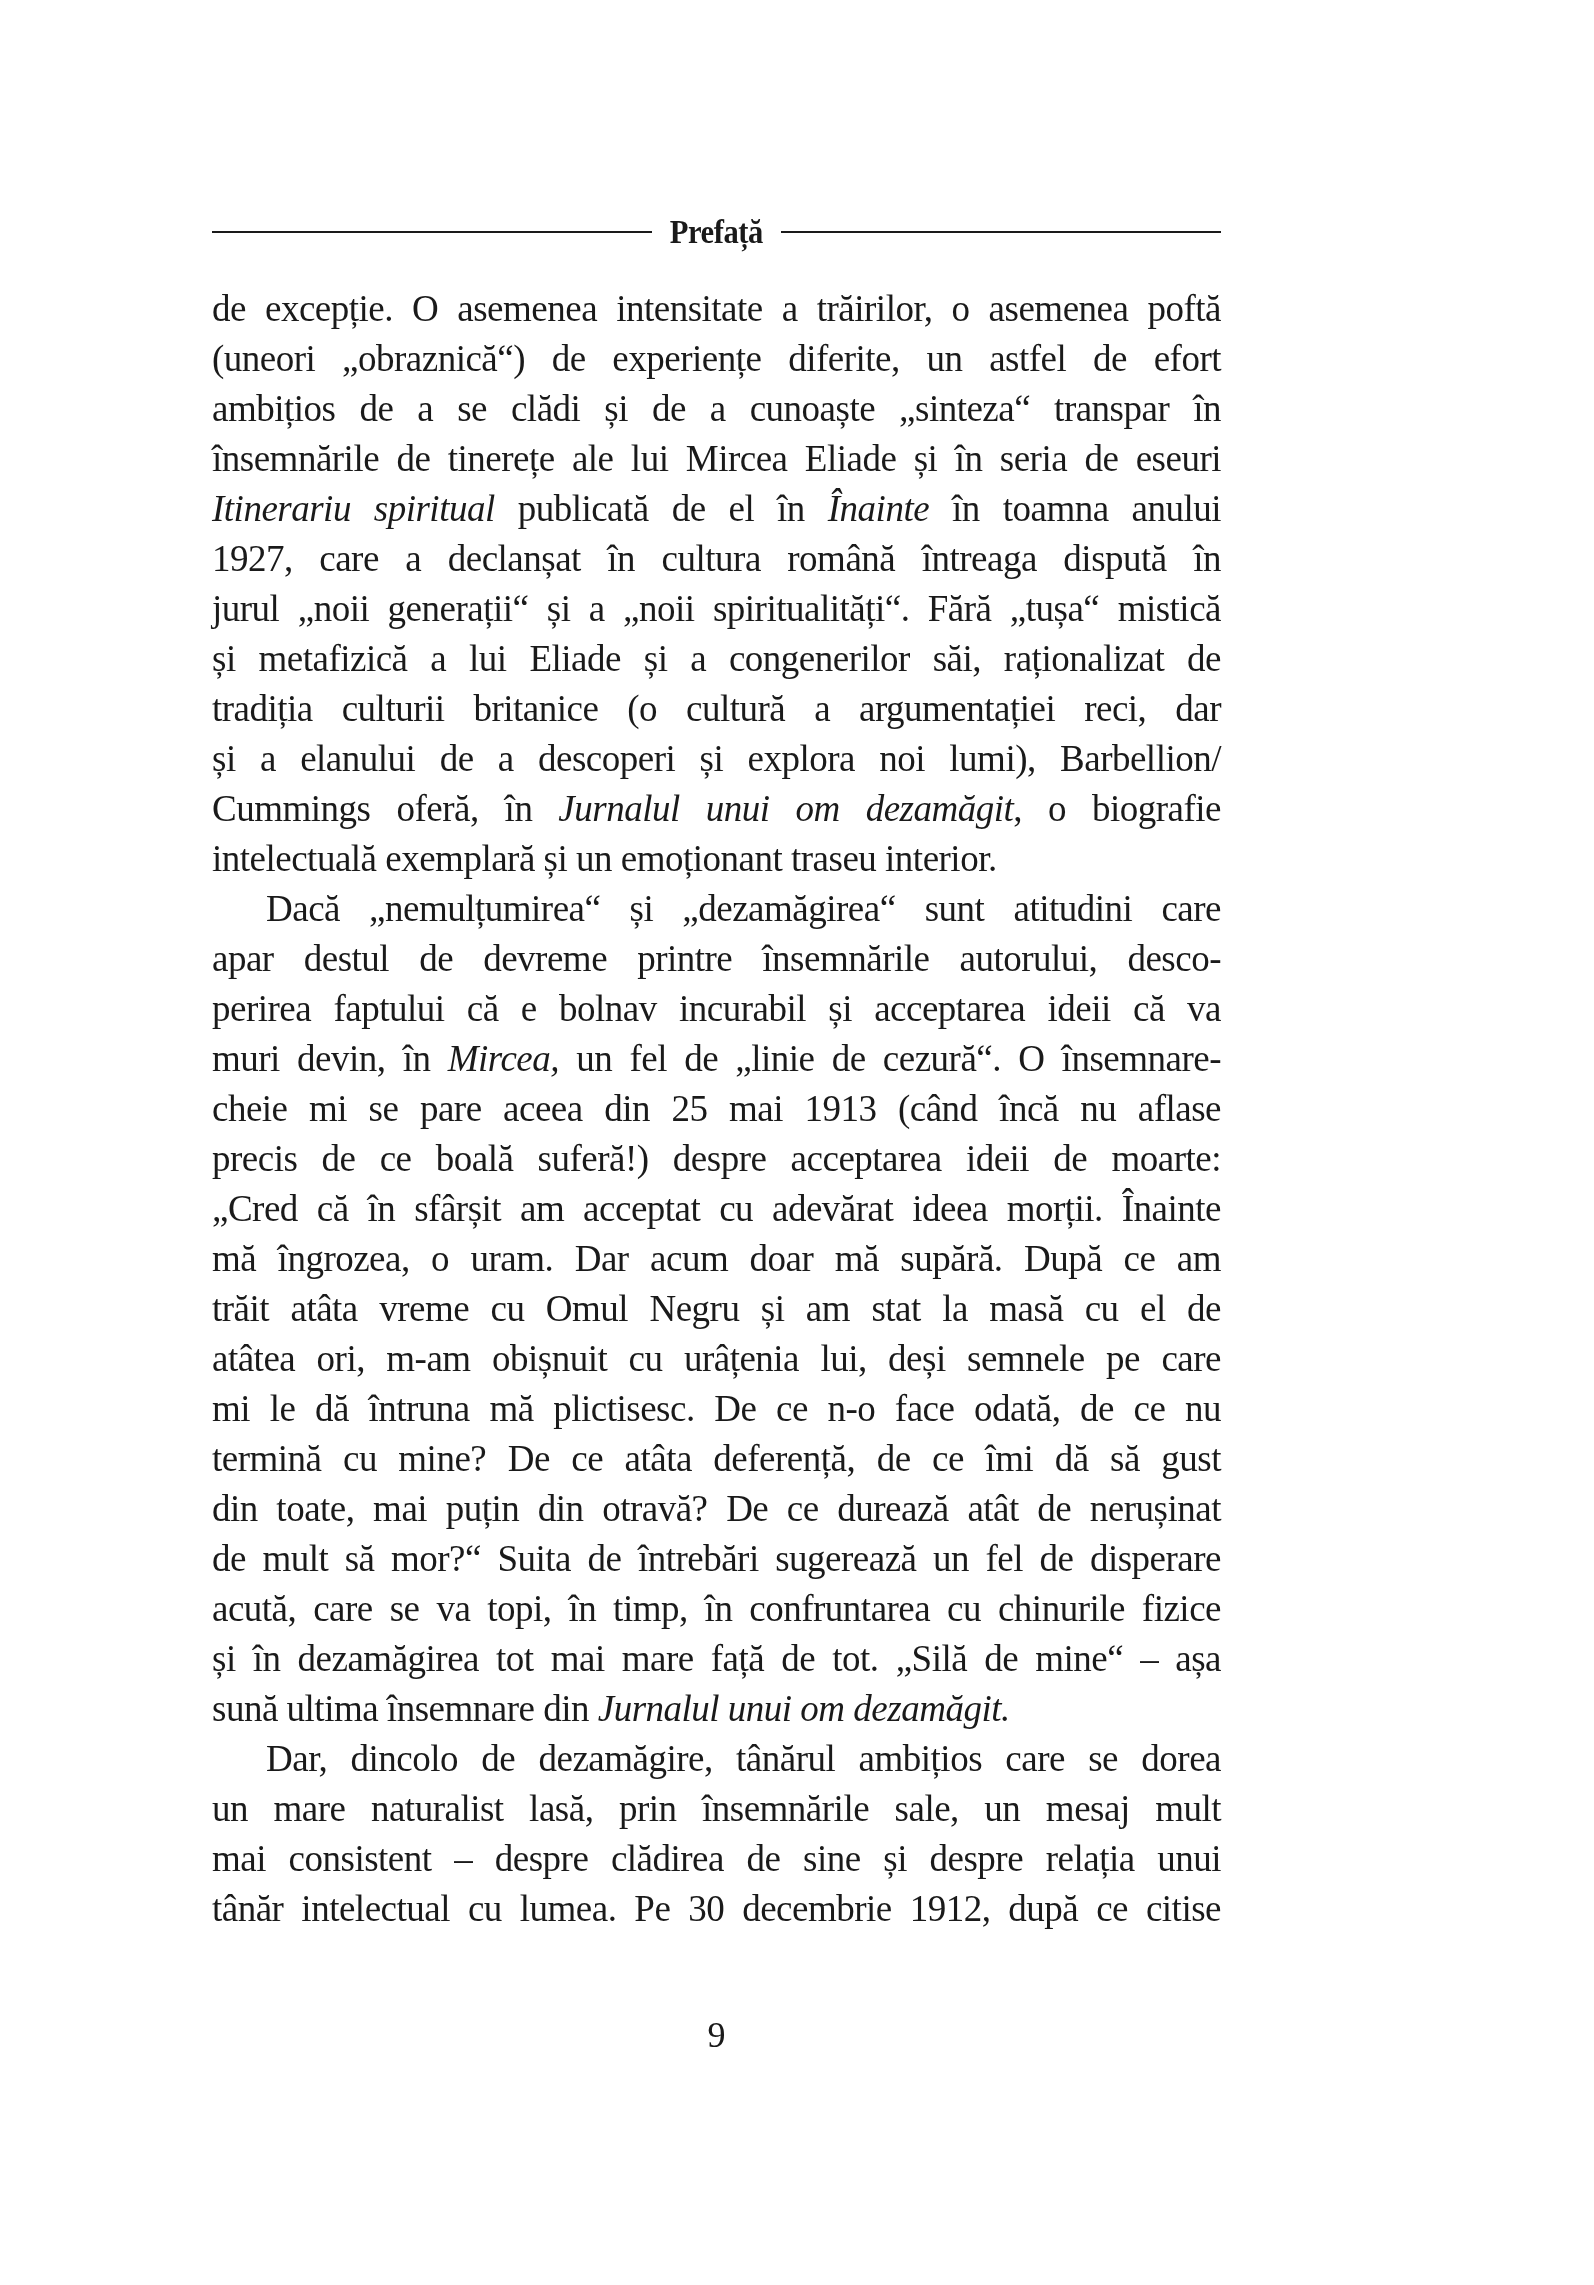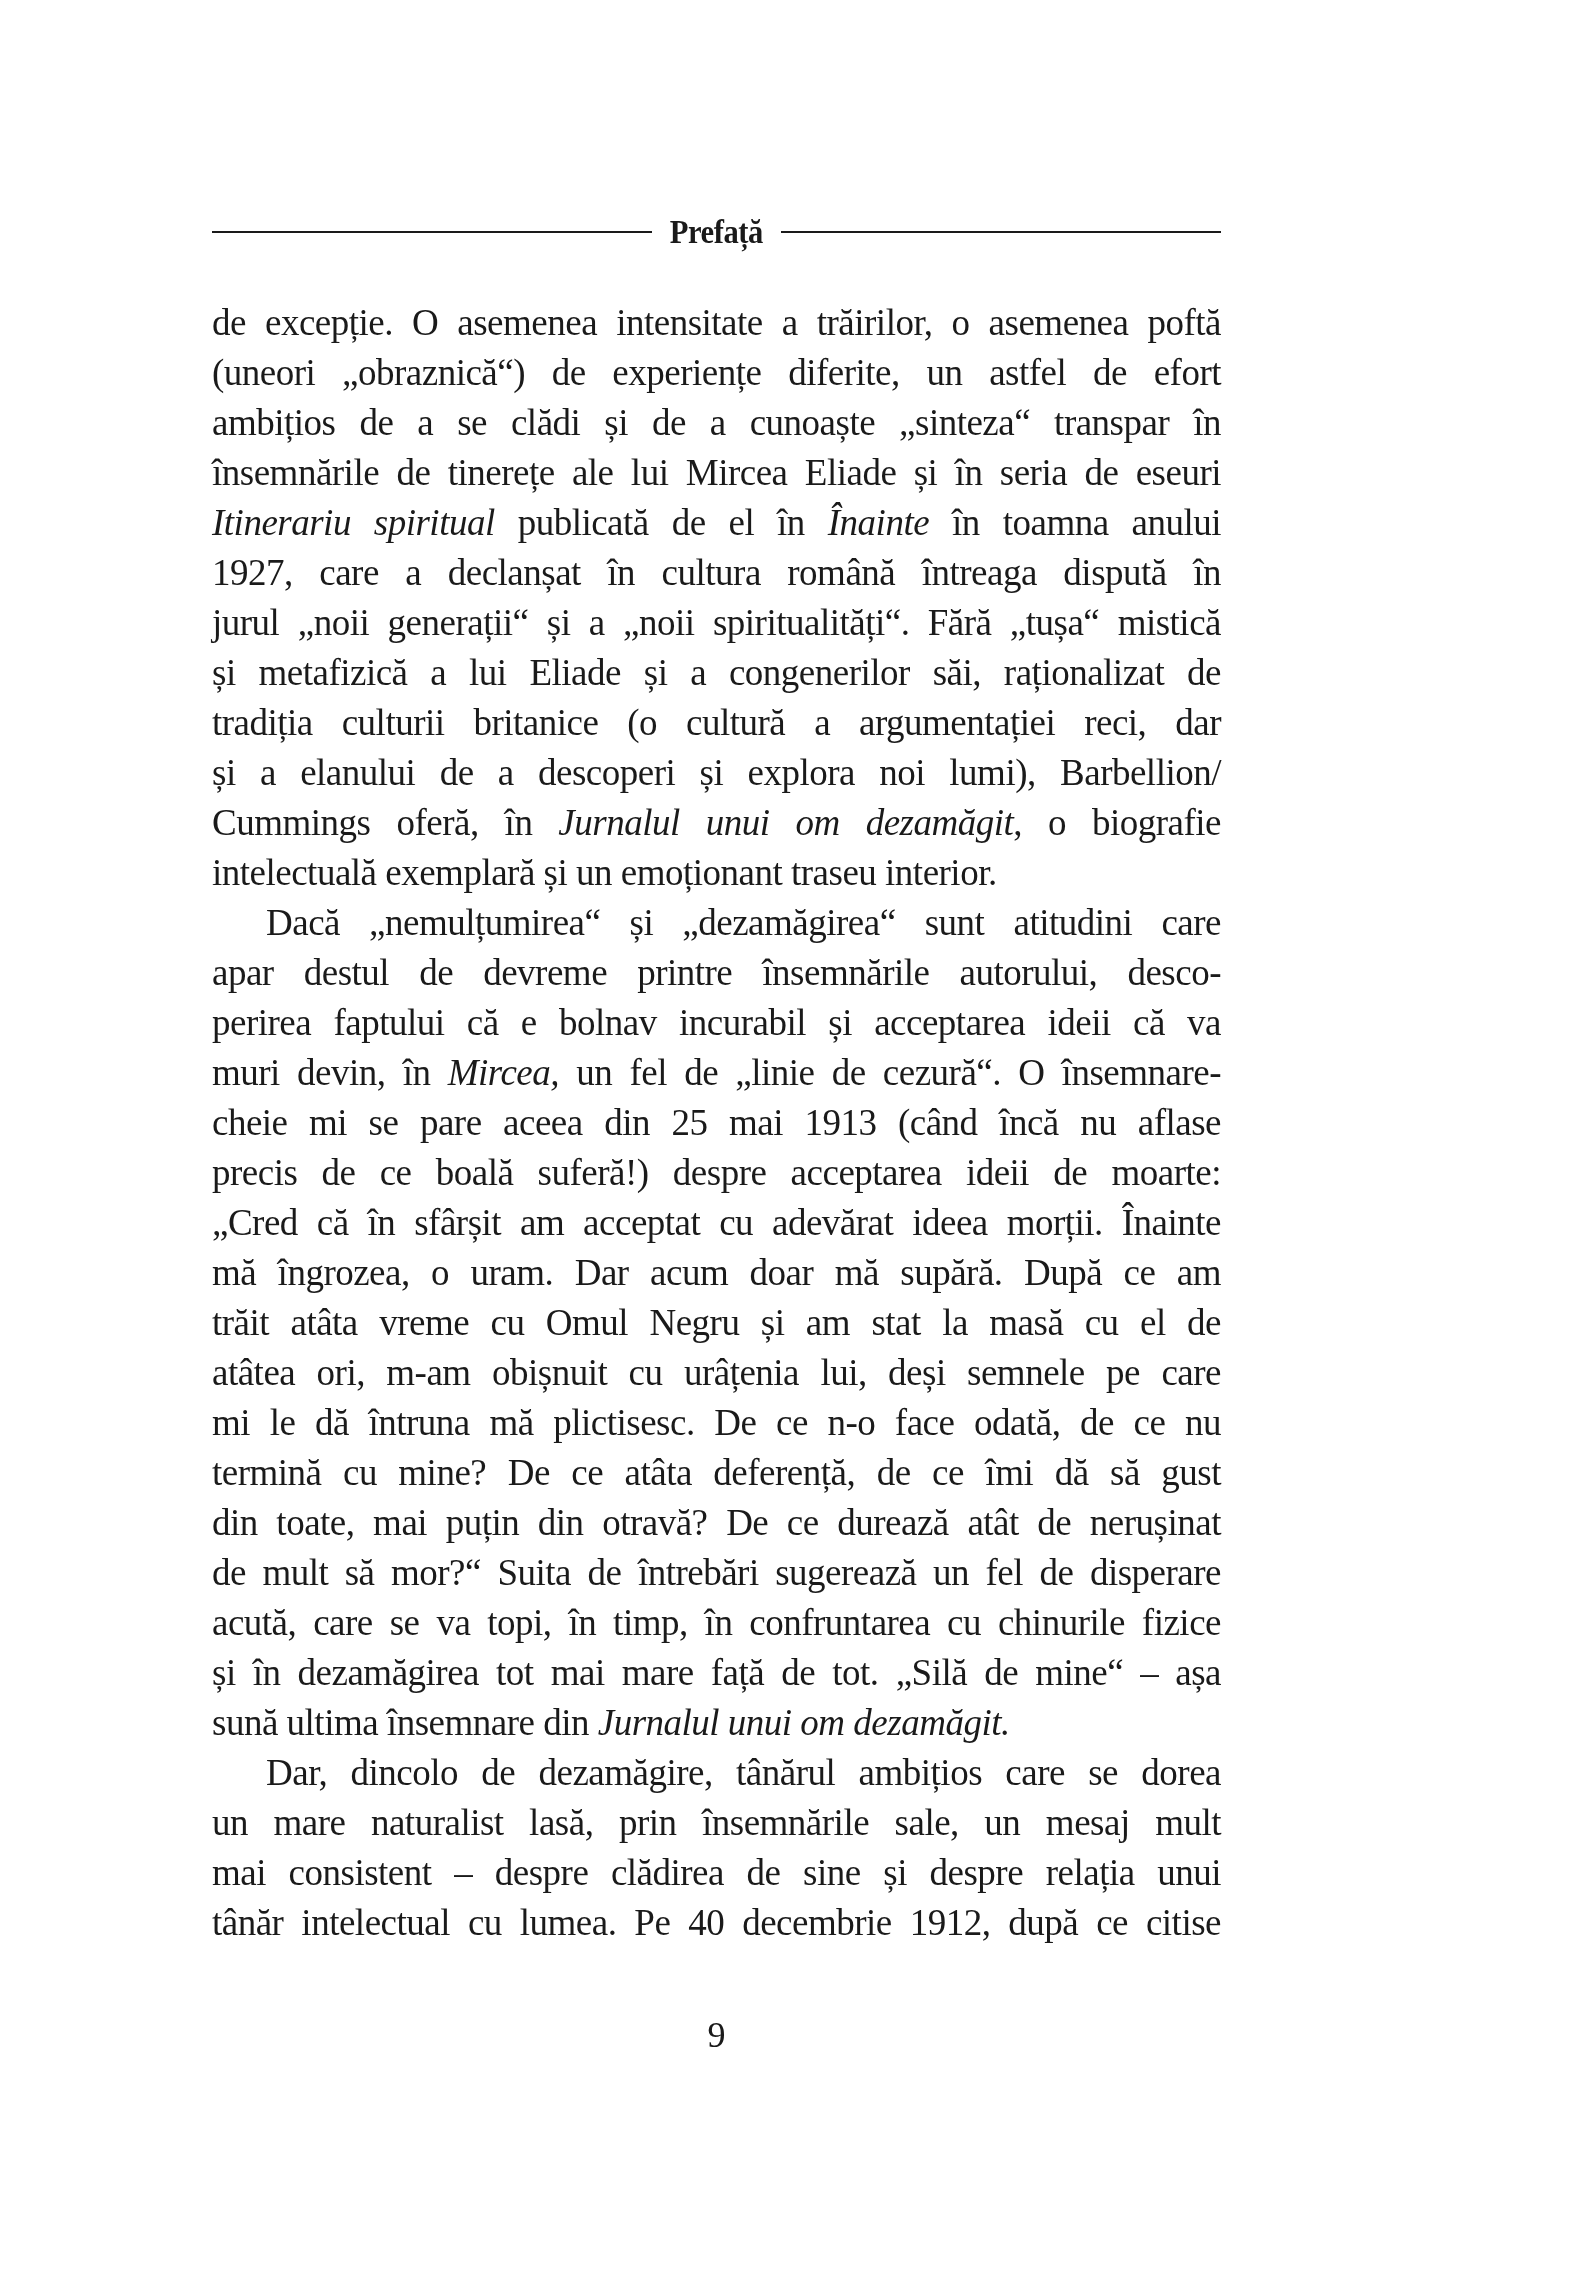--- a/index.html
+++ b/index.html
@@ -3,21 +3,21 @@
 <meta charset="utf-8">
 <style>
   html, body { margin: 0; padding: 0; background: #ffffff; }
   body { width: 1595px; height: 2285px; position: relative; overflow: hidden; }
   .page { position: absolute; left: 212px; top: 0; width: 1009px; color: #1a1a1a;
           font-family: "Liberation Serif", "DejaVu Serif", serif; }
   .running-head { position: absolute; top: 205px; left: 0; width: 1009px; height: 54px;
           display: flex; align-items: center; font-weight: bold; }
   .running-head .rule { flex: 1; height: 2.7px; background: #1a1a1a; }
   .running-head .title { font-size: 34px; padding: 0 12.6px; letter-spacing: -0.5px; transform: scaleX(0.9); }
-  .body { position: absolute; top: 298px; left: 0; width: 1009px;
+  .body { position: absolute; top: 284px; left: 0; width: 1009px;
           font-size: 37px; line-height: 50px; letter-spacing: -0.5px; }
   .line { white-space: nowrap; text-align: justify; text-align-last: justify; height: 50px; }
   .line.last { text-align-last: left; }
   .line.indent { padding-left: 54px; }
   i { font-style: italic; }
   .page-number { position: absolute; top: 2014px; left: 0; width: 1009px; text-align: center;
           font-size: 36px; }
 </style>
 </head>
 <body>
@@ -60,19 +60,19 @@
         <div class="line"><span>din toate, mai puțin din otravă? De ce durează atât de nerușinat</span></div>
         <div class="line"><span>de mult să mor?“ Suita de întrebări sugerează un fel de disperare</span></div>
         <div class="line"><span>acută, care se va topi, în timp, în confruntarea cu chinurile fizice</span></div>
         <div class="line"><span>și în dezamăgirea tot mai mare față de tot. „Silă de mine“ – așa</span></div>
         <div class="line last"><span>sună ultima însemnare din </span><i>Jurnalul unui om dezamăgit.</i></div>
       </div>
       <div>
         <div class="line indent"><span>Dar, dincolo de dezamăgire, tânărul ambițios care se dorea</span></div>
         <div class="line"><span>un mare naturalist lasă, prin însemnările sale, un mesaj mult</span></div>
         <div class="line"><span>mai consistent – despre clădirea de sine și despre relația unui</span></div>
-        <div class="line"><span>tânăr intelectual cu lumea. Pe 40 decembrie 1912, după ce citise</span></div>
+        <div class="line"><span>tânăr intelectual cu lumea. Pe 30 decembrie 1912, după ce citise</span></div>
       </div>
     </div>
 
   <div class="page-number">9</div>
 </div>
 
 
 </body></html>

